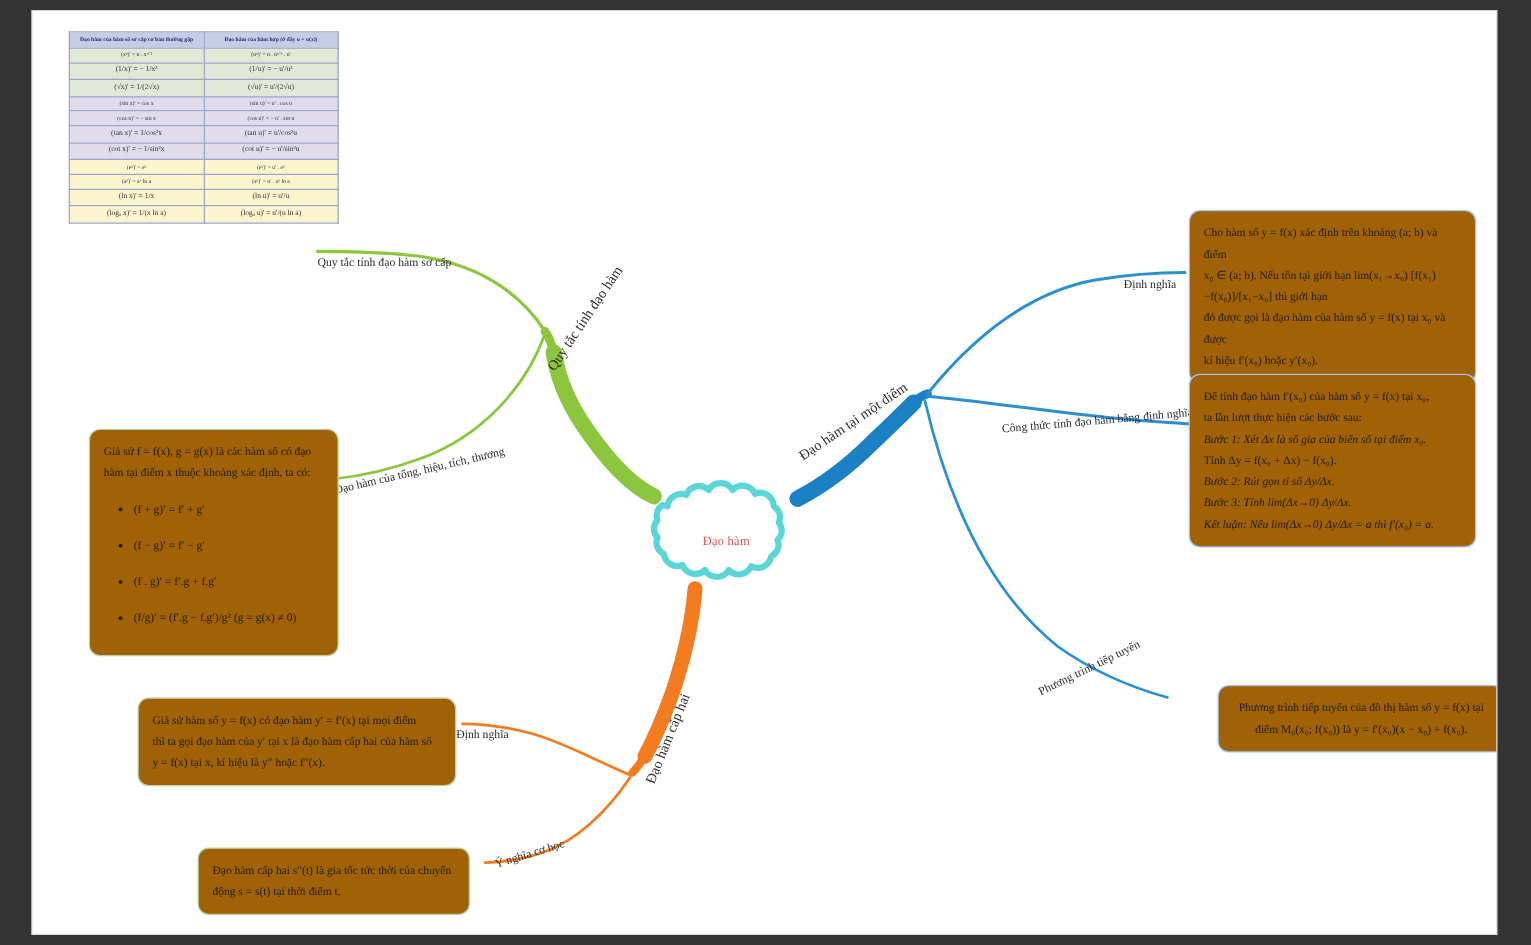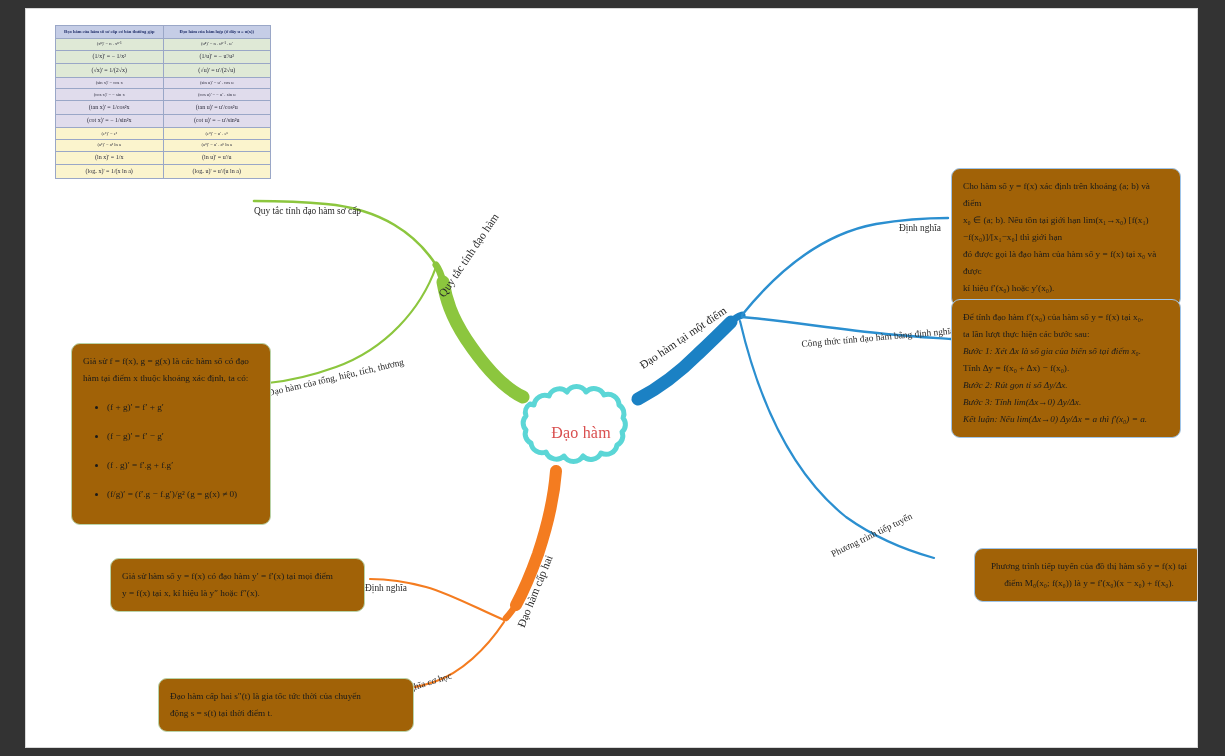--- a/index.html
+++ b/index.html
@@ -93,21 +93,21 @@
   #center-node {
     position: absolute;
     left: 497px; top: 383px;
     width: 116px; height: 82px;
   }
   #center-label {
     position: absolute;
     left: 0; top: 0; width: 116px; height: 82px;
     display: flex; align-items: center; justify-content: center;
     color: #d94f4f;
-    font-size: 16px;
+    font-size: 10px;
     letter-spacing: .2px;
   }
 </style>
 </head>
 <body>
 
 <div id="stage">
   <div id="page">
 
     <svg id="branches" viewBox="0 0 1171 738">
@@ -257,22 +257,23 @@
       <ul>
         <li>(f + g)′ = f′ + g′</li>
         <li>(f − g)′ = f′ − g′</li>
         <li>(f . g)′ = f′.g + f.g′</li>
         <li>(f/g)′ = (f′.g − f.g′)/g²  (g = g(x) ≠ 0)</li>
       </ul>
     </div>
 
     <div class="box green" style="left:84px; top:549px; width:255px;">
       <p>Giả sử hàm số y = f(x) có đạo hàm y′ = f′(x) tại mọi điểm</p>
+      <p>thì ta gọi đạo hàm của y′ tại x là đạo hàm cấp hai của hàm số</p>
       <p>y = f(x) tại x, kí hiệu là y″ hoặc f″(x).</p>
     </div>
 
-    <div class="box green" style="left:132px; top:669px; width:256px;font-family:Liberation Serif, serif;">
+    <div class="box green" style="left:132px; top:669px; width:218px;font-family:Liberation Serif, serif;">
       <p>Đạo hàm cấp hai s″(t) là gia tốc tức thời của chuyển</p>
       <p>động s = s(t) tại thời điểm t.</p>
     </div>
 
   </div>
 </div>
 
 </body></html>

